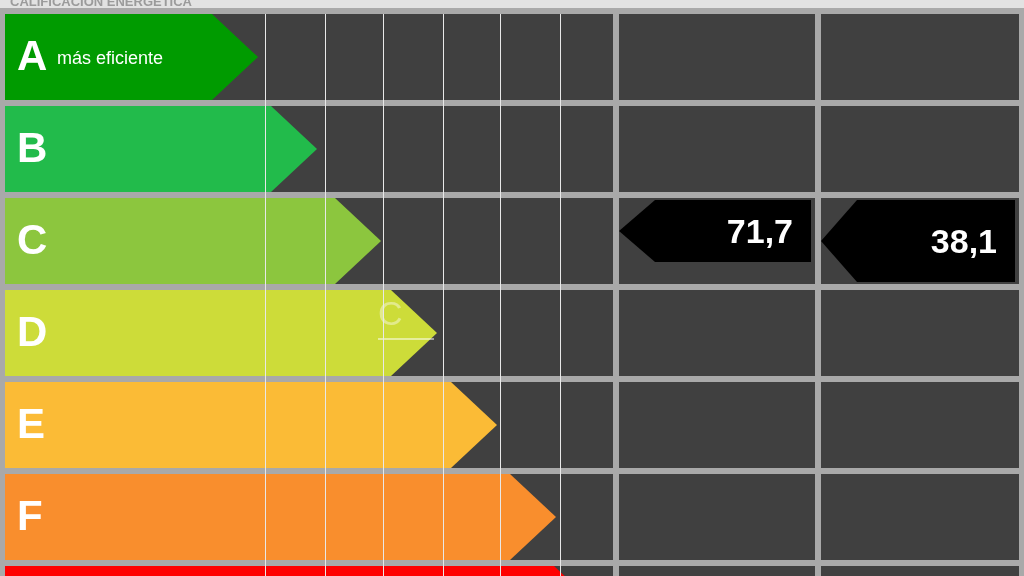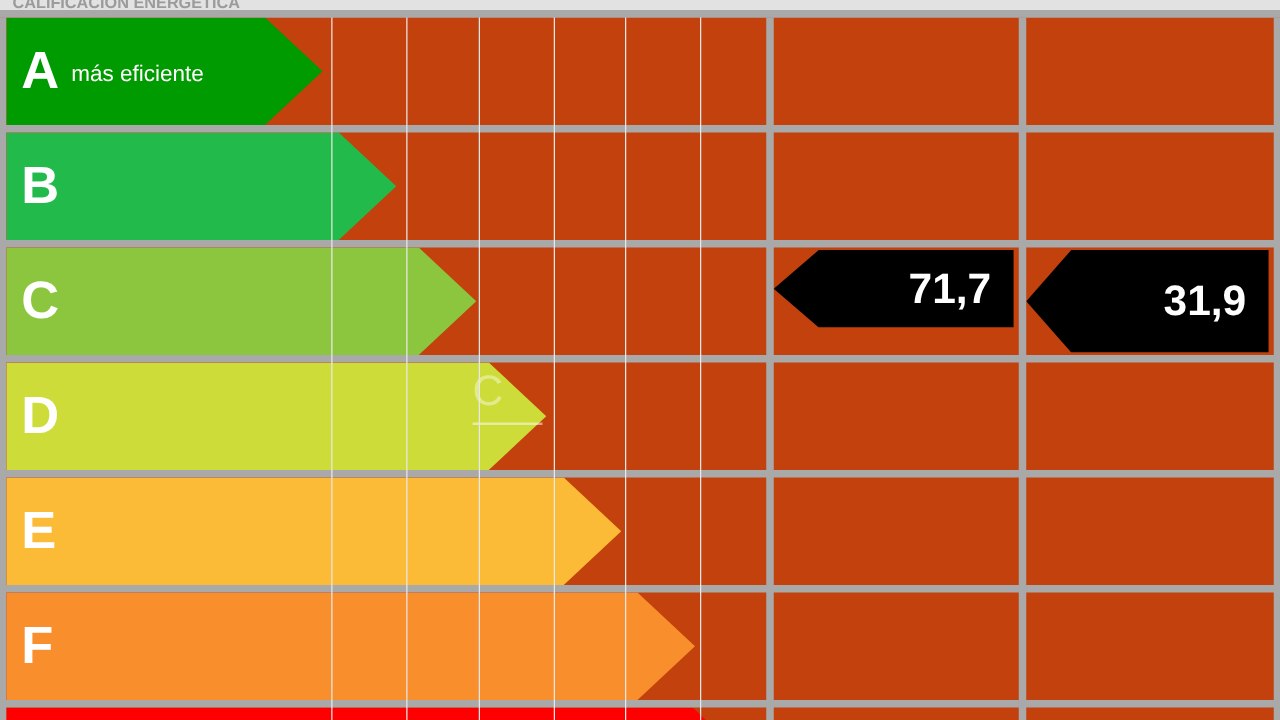--- a/index.html
+++ b/index.html
@@ -9,21 +9,21 @@
     height: 576px;
     overflow: hidden;
     background: #ffffff;
     font-family: "Liberation Sans", sans-serif;
   }
 
   #label {
     position: relative;
     width: 1024px;
     height: 576px;
-    background: #c2410c;
+    background: #404040;
   }
 
   
   .header-sliver {
     position: absolute;
     left: 0; top: 0;
     width: 1024px; height: 9px;
     background: #e2e2e2;
     overflow: hidden;
   }
@@ -249,17 +249,17 @@
       <div class="value-badge" style="left: 619px; top: 200px; width: 192px; height: 62px;">
         <svg viewBox="0 0 192 82" preserveAspectRatio="none">
           <polygon points="36,0 192,0 192,82 36,82 0,41" fill="#000000"></polygon>
         </svg>
         <span class="vtext">71,7</span>
       </div>
       <div class="value-badge" style="left: 821px; top: 200px; width: 194px; height: 82px;">
         <svg viewBox="0 0 194 82" preserveAspectRatio="none">
           <polygon points="36,0 194,0 194,82 36,82 0,41" fill="#000000"></polygon>
         </svg>
-        <span class="vtext">31,9</span>
+        <span class="vtext">38,1</span>
       </div>
     </div>
 
 </div>
 
 </body></html>

